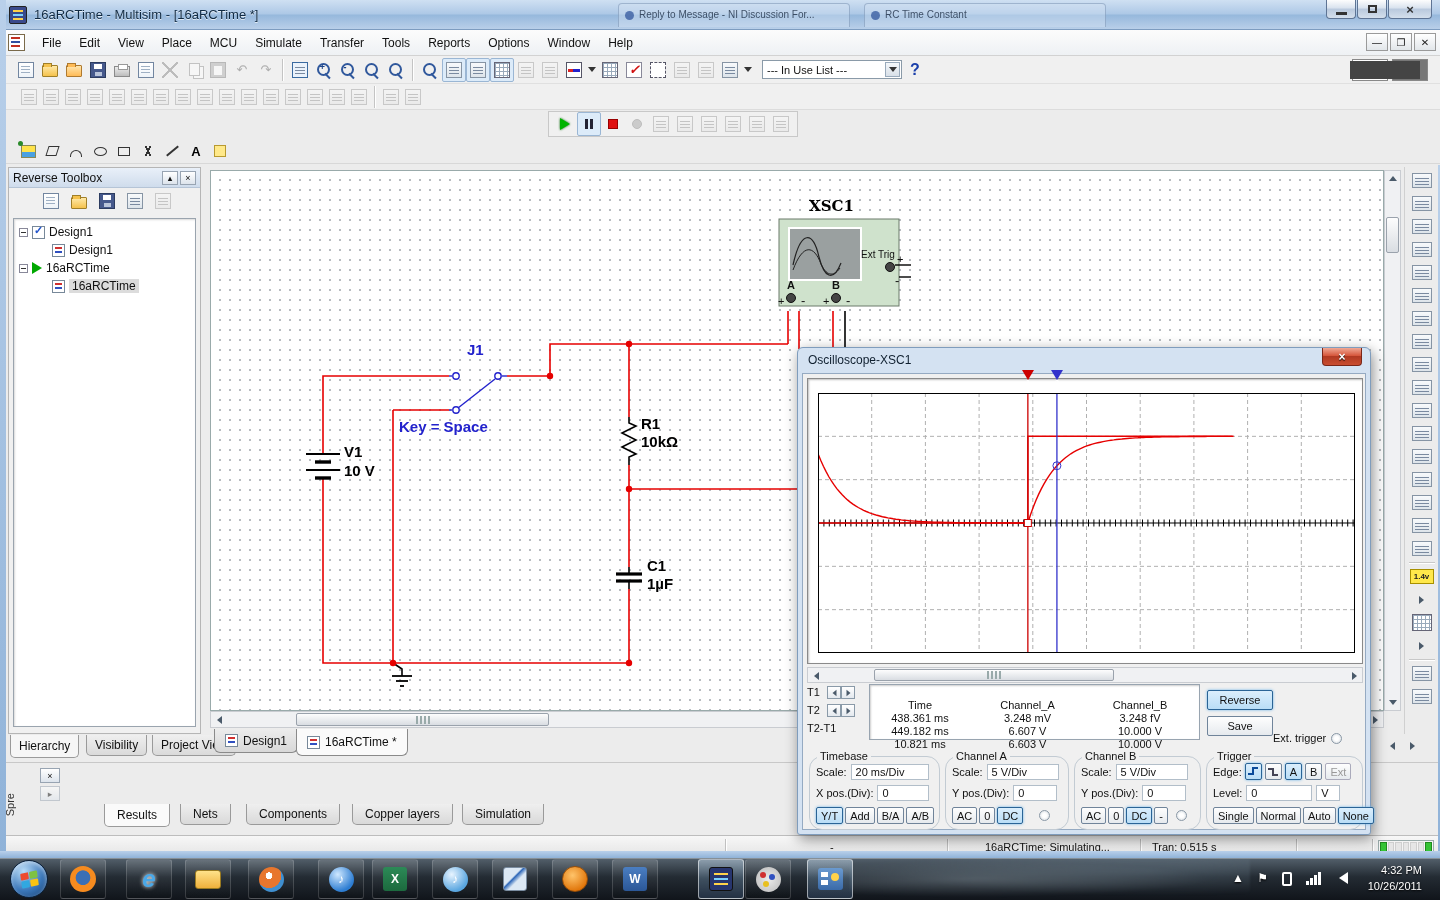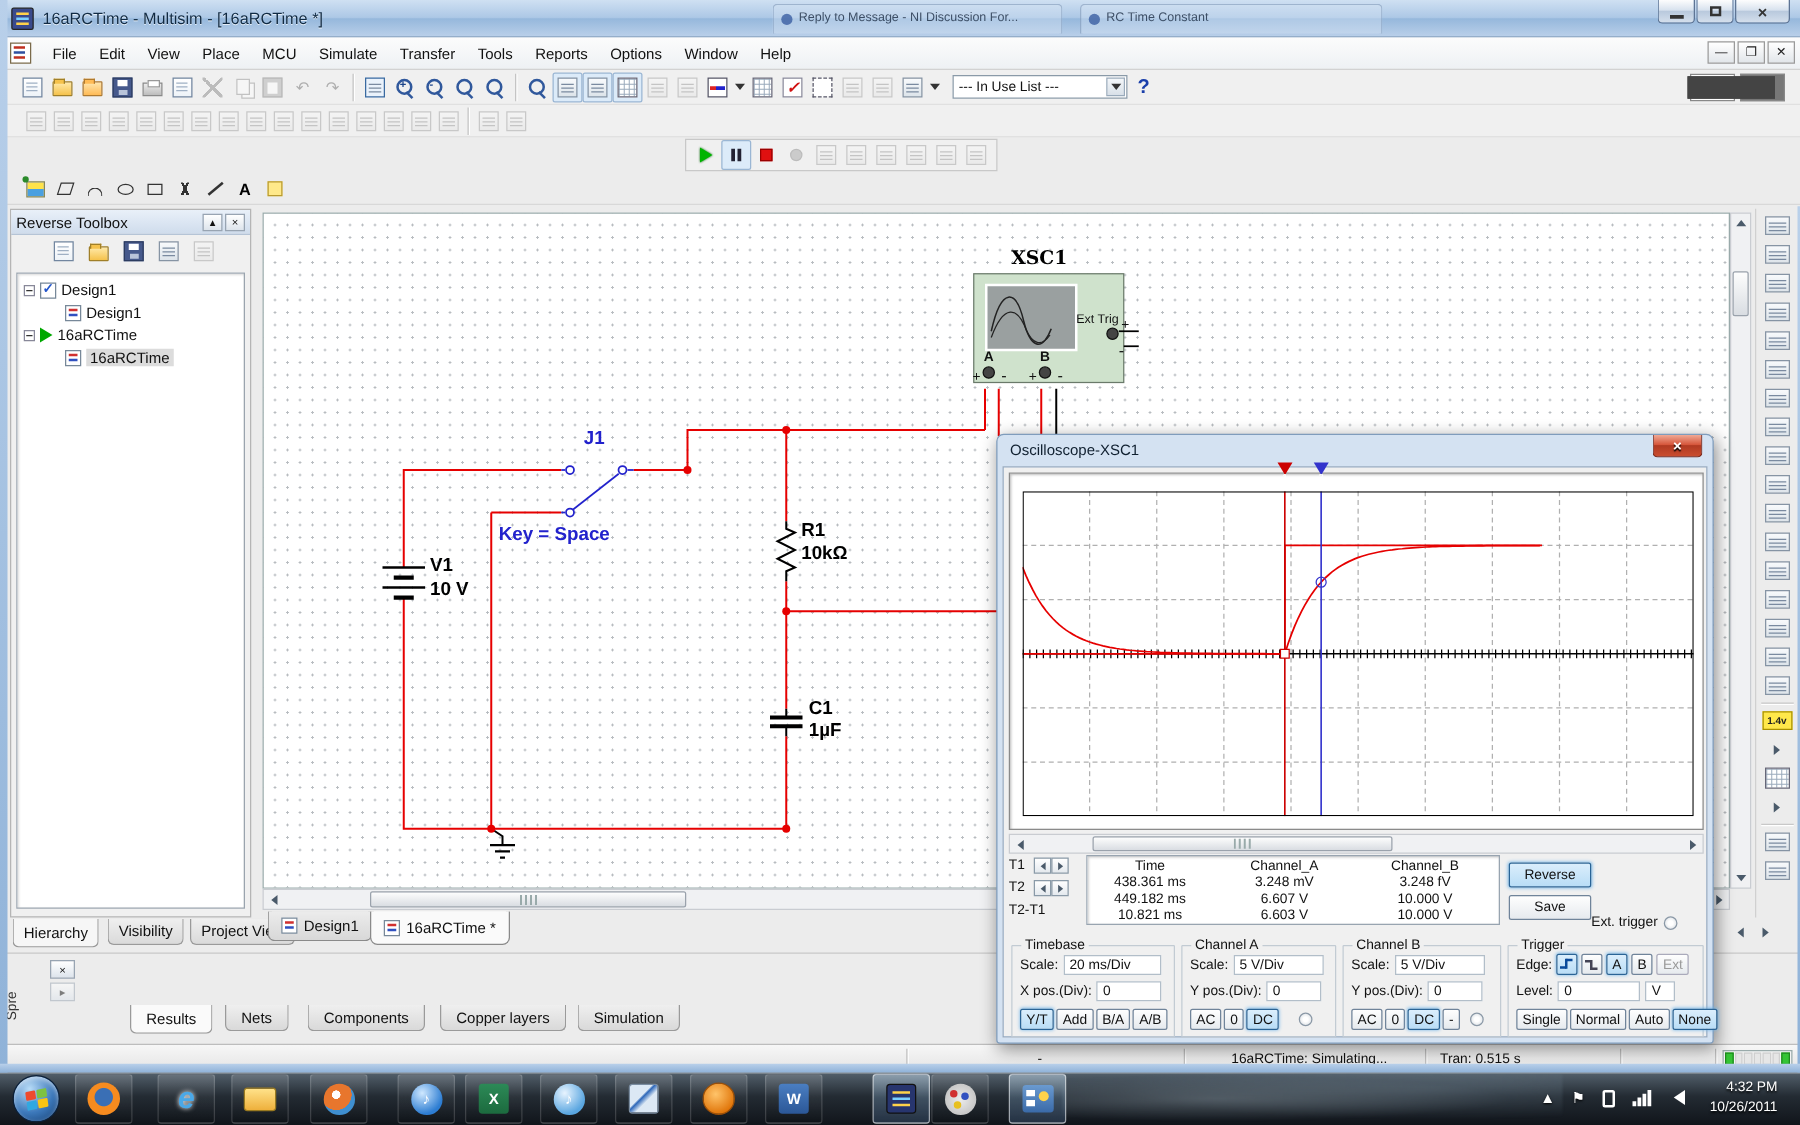--- a/index.html
+++ b/index.html
@@ -136,31 +136,31 @@
 #gframe{position:absolute;left:4px;top:4px;width:556px;height:286px;background:#fff;border:1px solid #8a8a8a;box-shadow:inset 1px 1px 2px rgba(0,0,0,.25)}
 #scope-svg{position:absolute;left:10px;top:14px}
 .handle{position:absolute;top:1px;width:12px;height:11px;z-index:3}
 .handle .tri{width:0;height:0;border-left:6px solid transparent;border-right:6px solid transparent}
 .handle .num{position:absolute;top:-1px;left:0;width:12px;text-align:center;font-size:7px;color:#fff;font-weight:bold}
 #sc-scroll{left:4px;top:293px;width:556px;height:16px}
 
 #curbox{position:absolute;left:4px;top:312px;width:58px;height:54px;font-size:11px}
 #curbox .r{display:flex;gap:0;height:18px}
 .cab{width:14px;height:13px;border:1px solid #8a9aa8;background:linear-gradient(#fff,#e4e9ee);display:flex;align-items:center;justify-content:center;font-size:7px;color:#111}
-#rdout{position:absolute;left:66px;top:310px;width:331px;height:56px;background:#fff;border:1px solid #98a4b0;box-shadow:inset 1px 1px 2px rgba(0,0,0,.2);font-size:11px;padding-top:2px}
+#rdout{position:absolute;left:66px;top:310px;width:331px;height:56px;background:#fff;border:1px solid #98a4b0;box-shadow:inset 1px 1px 2px rgba(0,0,0,.2);font-size:11px;padding-top:14px}
 #rdout .row{display:grid;grid-template-columns:100px 115px 110px;text-align:center;height:13px}
 .sb{height:18px;font-size:11px;padding:0 6px;border:1px solid #70849a;border-radius:2px;background:linear-gradient(#fefefe,#e6eaee);display:inline-flex;align-items:center;justify-content:center;color:#111}
 .sb.on{background:linear-gradient(#dbeefc,#b9ddf6);border-color:#2a6496;box-shadow:0 0 3px #6db3e8}
 .sb.dis{color:#999;border-color:#aab}
 #revbtn{position:absolute;left:404px;top:316px;width:66px;height:20px}
 #savebtn{position:absolute;left:404px;top:342px;width:66px;height:20px}
 #exttrig{position:absolute;left:470px;top:358px;font-size:11px;display:flex;align-items:center;gap:5px}
 .rad{width:11px;height:11px;border-radius:50%;border:1px solid #8a98a6;background:radial-gradient(#fff 30%,#d2d8de)}
 
-.grp{position:absolute;border:1px solid #c2cbd3;border-radius:1px;font-size:11px}
+.grp{position:absolute;border:1px solid #c2cbd3;border-radius:13px;font-size:11px}
 .grp .gt{position:absolute;top:-7px;left:7px;background:#f0f0f0;padding:0 3px}
 .grp .line{position:absolute;left:6px;display:flex;align-items:center;gap:4px;white-space:nowrap}
 .sf{background:#fff;border:1px solid #b2bec9;height:16px;font-size:11px;display:inline-flex;align-items:center;padding:0 4px}
 .sb.tiny{padding:0 4px;height:17px}
 .edgeico{width:11px;height:9px;position:relative}
 .e-rise::after{content:"";position:absolute;left:0;bottom:1px;width:5px;height:1.6px;background:#0a4a9a;box-shadow:5px -6px 0 #0a4a9a}
 .e-rise::before{content:"";position:absolute;left:4.5px;bottom:1px;width:1.6px;height:8px;background:#0a4a9a}
 .e-fall::after{content:"";position:absolute;left:0;top:1px;width:5px;height:1.6px;background:#445;box-shadow:5px 6px 0 #445}
 .e-fall::before{content:"";position:absolute;left:4.5px;top:1px;width:1.6px;height:8px;background:#445}
 

